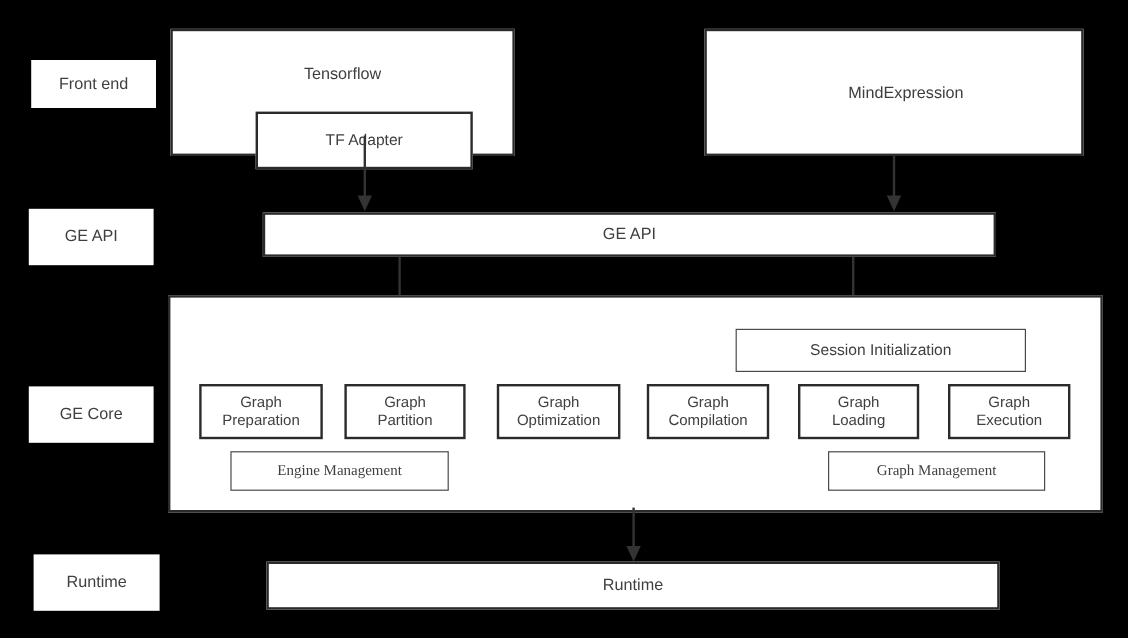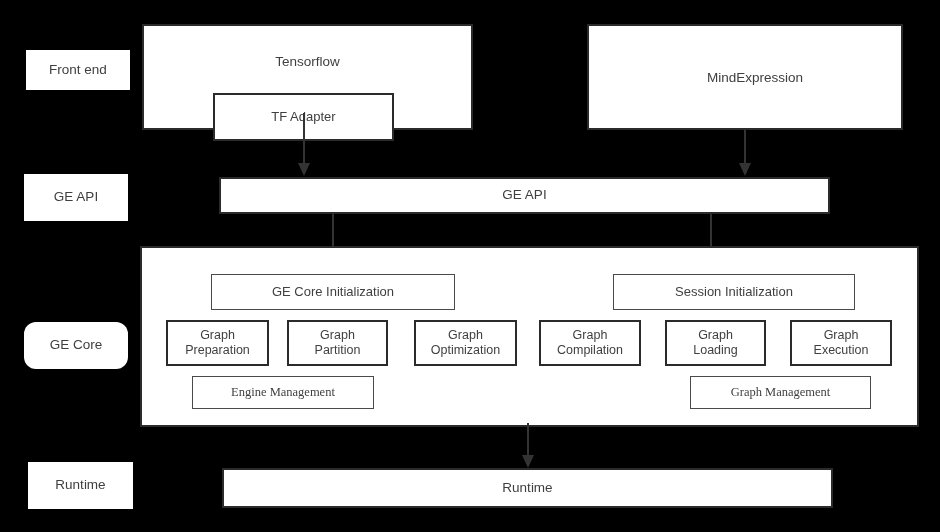--- a/index.html
+++ b/index.html
@@ -94,29 +94,29 @@
 <div id="canvas">
 
   <div class="box chip" style="left:26px; top:50px; width:104px; height:40px;">
     <span>Front end</span>
   </div>
 
   <div class="box chip" style="left:24px; top:174px; width:104px; height:47px;">
     <span>GE API</span>
   </div>
 
-  <div class="box chip" style="left:24px; top:322px; width:104px; height:47px;border-radius:12px;">
+  <div class="box chip" style="left:24px; top:322px; width:104px; height:47px;">
     <span>GE Core</span>
   </div>
 
   <div class="box chip" style="left:28px; top:462px; width:105px; height:47px;">
     <span>Runtime</span>
   </div>
 
-  <div class="box panel" style="left:142px; top:24px; width:331px; height:106px;">
+  <div class="box panel" style="left:142px; top:24px; width:287px; height:106px;">
     <span class="panel-title">Tensorflow</span>
   </div>
 
   <div class="box inner" style="left:213px; top:93px; width:181px; height:48px;">
     <span>TF Adapter</span>
   </div>
 
   <div class="box panel" style="left:587px; top:24px; width:316px; height:106px;padding-left:20px;">
     <span class="panel-title" style="margin-top:44px;">MindExpression</span>
   </div>
@@ -140,23 +140,20 @@
     <div class="arrow-head" style="top:46px;"></div>
   </div>
 
   <div class="arrow" style="left:710px; top:214px; width:2px; height:60px;">
     <div class="arrow-line" style="height:48px;"></div>
     <div class="arrow-head" style="top:46px;"></div>
   </div>
 
   <div class="plain-panel" style="position:absolute; left:140px; top:246px; width:775px; height:177px; background:#ffffff;"></div>
 
-  <div class="box inner-thin" style="left:211px; top:274px; width:244px; height:36px;">
-    <span>GE Core Initialization</span>
-  </div>
 
   <div class="box inner-thin" style="left:613px; top:274px; width:242px; height:36px;">
     <span>Session Initialization</span>
   </div>
 
   <div class="box small-box" style="left:166px; top:320px; width:103px; height:46px;">
     <span style="white-space:pre-line;">Graph
 Preparation</span>
   </div>
 

